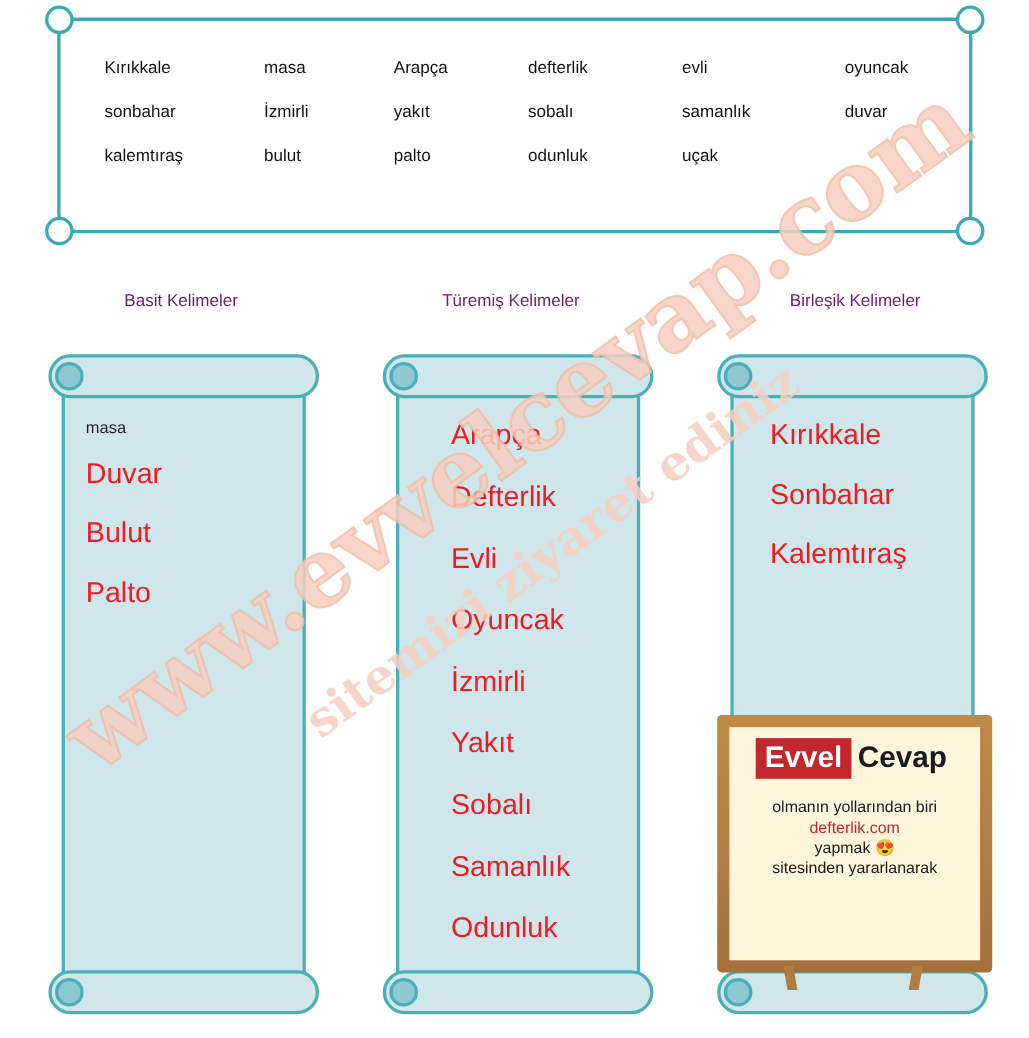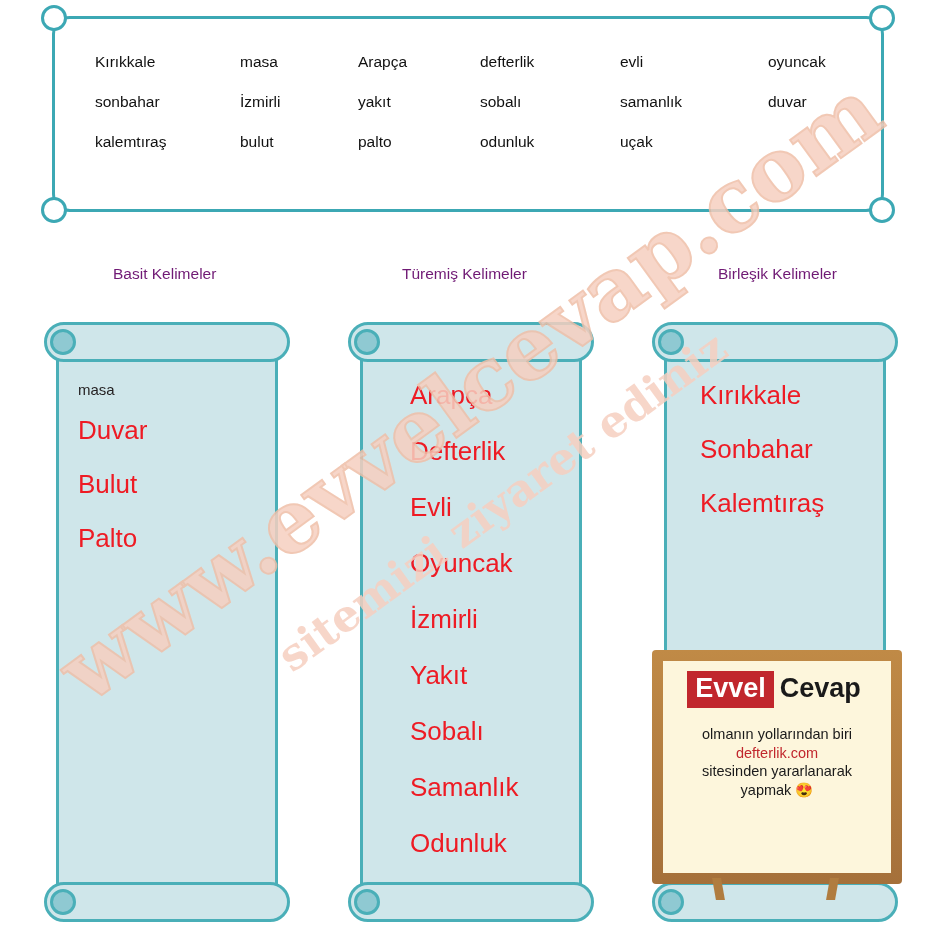--- a/index.html
+++ b/index.html
@@ -353,21 +353,21 @@
 
 <div class="ad">
   <div class="ad-frame">
     <div class="ad-inner">
       <div class="ad-logo">
         <span class="ad-logo-evvel">Evvel</span>
         <span class="ad-logo-cevap">Cevap</span>
       </div>
       <div class="ad-text">olmanın yollarından biri</div>
       <div class="ad-link">defterlik.com</div>
+      <div class="ad-text">yapmak 😍</div>
       <div class="ad-text">sitesinden yararlanarak</div>
-      <div class="ad-text">yapmak 😍</div>
     </div>
   </div>
   <div class="ad-legs">
     <span class="leg l"></span>
     <span class="leg r"></span>
   </div>
 </div>
 
 </body></html>

